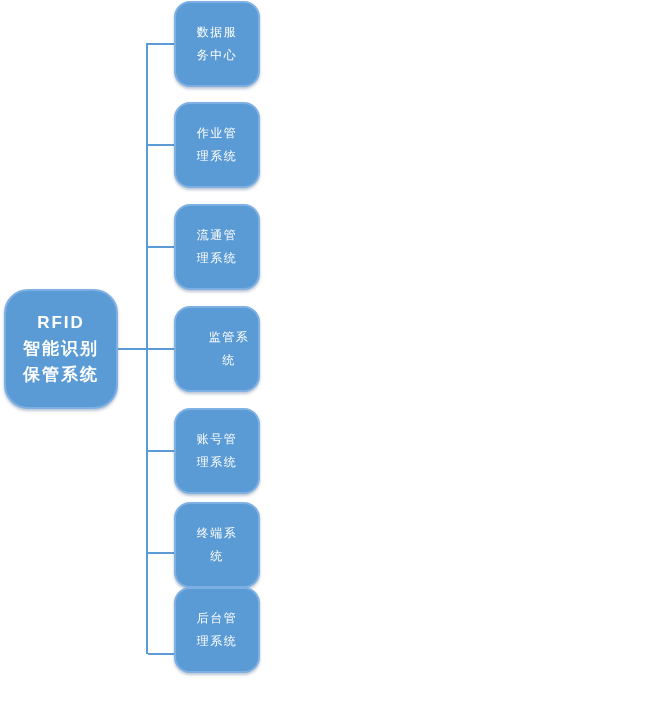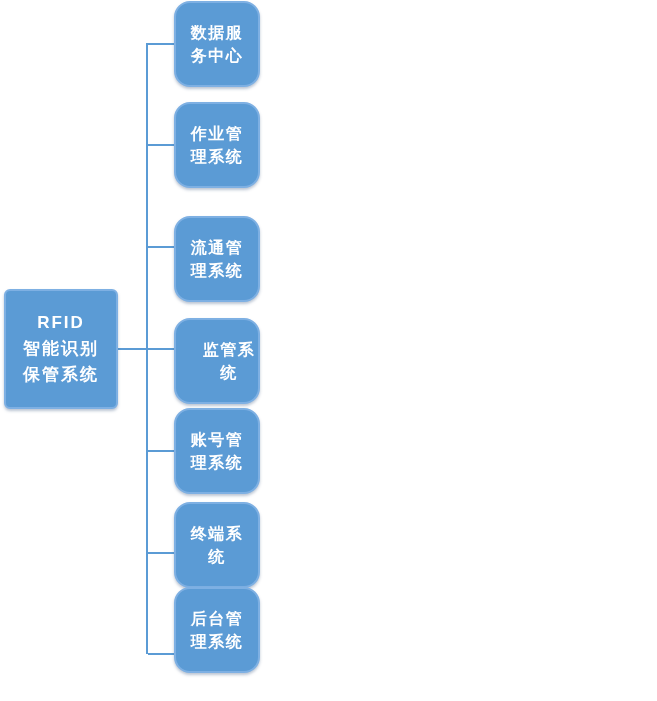--- a/index.html
+++ b/index.html
@@ -26,40 +26,40 @@
     justify-content: center;
     text-align: center;
     white-space: pre-line;
     box-shadow: 0 2px 3px rgba(60,90,130,0.35);
   }
   .node-root {
     left: 4px;
     top: 289px;
     width: 114px;
     height: 120px;
-    border-radius: 6px;
+    border-radius: 24px;
     font-size: 17px;
     line-height: 26px;
     font-weight: bold;
     letter-spacing: 2px;
   }
   .node-child {
     left: 174px;
     width: 86px;
     height: 86px;
     border-radius: 16px;
-    font-size: 16px;
+    font-size: 12px;
     line-height: 23px;
-    font-weight: bold;
+    font-weight: normal;
     letter-spacing: 1.5px;
   }
   .node-child.c0 { top: 1px;   }
   .node-child.c1 { top: 102px; }
-  .node-child.c2 { top: 216px; }
-  .node-child.c3 { top: 318px; padding-left: 24px; }
+  .node-child.c2 { top: 204px; }
+  .node-child.c3 { top: 306px; padding-left: 24px; }
   .node-child.c4 { top: 408px; text-align: right; }
   .node-child.c5 { top: 480px; margin-top: 22px; }
   .node-child.c6 { top: 587px; }
   .connector {
     position: absolute;
     background: #5B9BD5;
   }
   .trunk {
     left: 146px;
     top: 43px;

